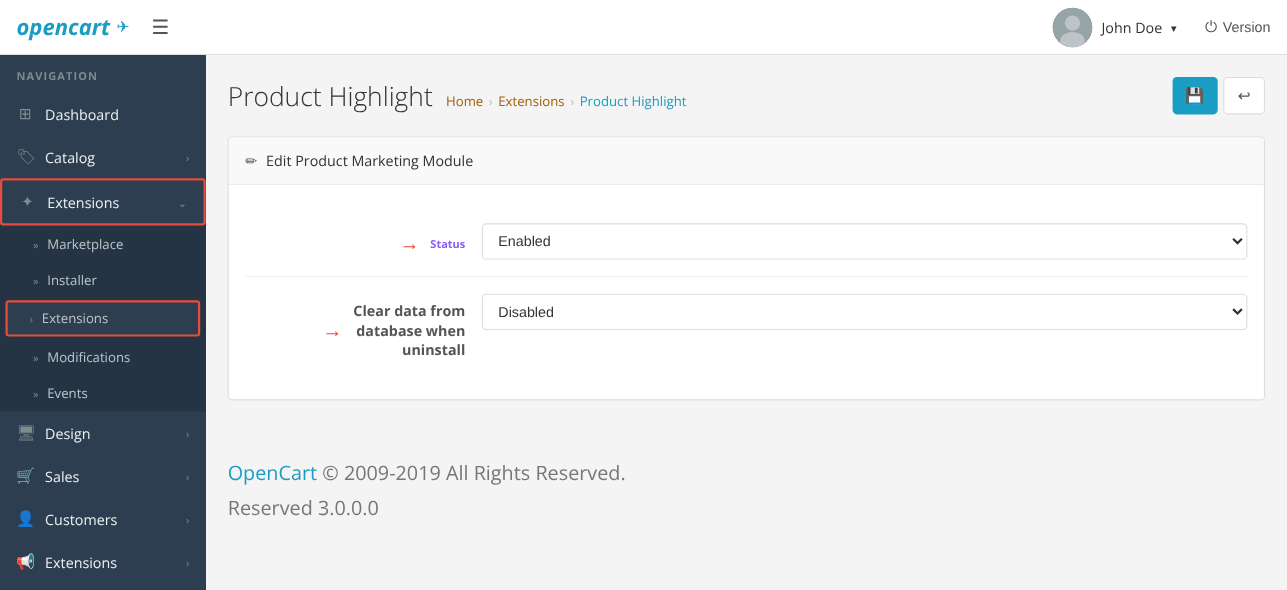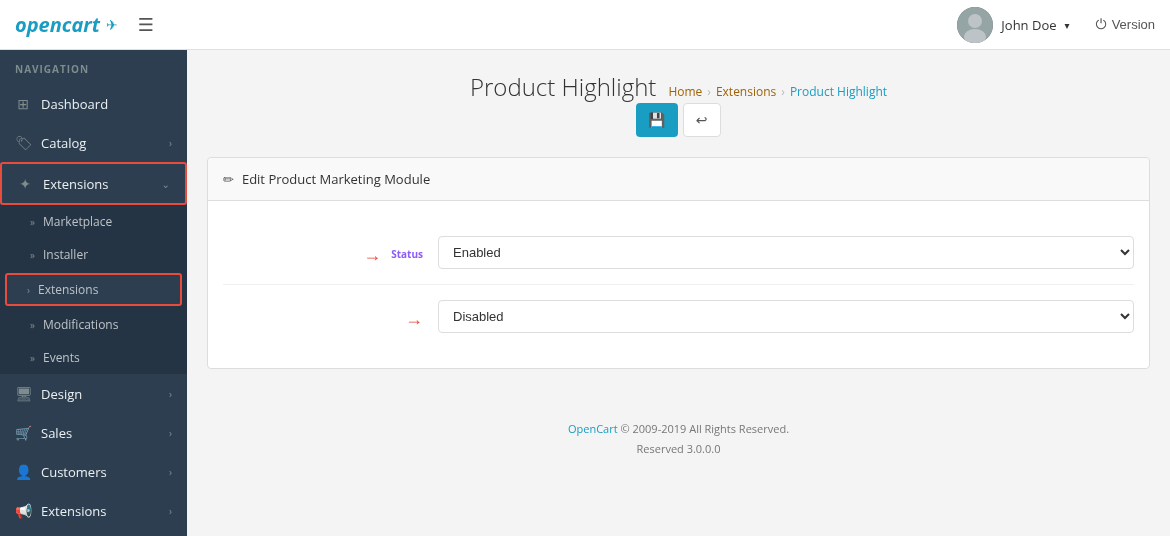--- a/index.html
+++ b/index.html
@@ -86,21 +86,20 @@
 
     
     .main-content { flex: 1; overflow-y: auto; background: #f4f4f4; padding: 20px; }
 
     
     .page-header-area {
       display: flex;
       align-items: center;
       justify-content: space-between;
       margin-bottom: 20px;
-      flex-direction: column;
     }
     .page-header-left { display: flex; align-items: baseline; gap: 12px; }
     .page-title { font-size: 24px; font-weight: 300; color: #333; }
     .breadcrumb { display: flex; align-items: center; gap: 5px; font-size: 12px; color: #999; }
     .breadcrumb a { color: #a16207; text-decoration: none; }
     .breadcrumb .bc-active { color: #1a9dc2; }
     .breadcrumb .bc-sep { color: #bbb; }
     .page-header-actions { display: flex; gap: 5px; }
     .btn-save {
       background: #1a9dc2;
@@ -174,24 +173,24 @@
       border: 1px solid #ddd;
       border-radius: 4px;
       font-size: 13px;
       color: #333;
       background: #fff;
       appearance: auto;
     }
 
     
     .footer-area {
-      text-align: center;
+      text-align: left;
       padding: 30px 0 20px;
       color: #777;
-      font-size: 11px;
+      font-size: 18px;
       line-height: 1.8;
     }
     .footer-area a { color: #1a9dc2; text-decoration: none; }
 
     
     .extensions-expanded {
       background: #253444;
     }
   </style>
 </head>
@@ -336,20 +335,21 @@
             <select class="form-select">
               <option>Enabled</option>
               <option>Disabled</option>
             </select>
           </div>
         </div>
 
         <div class="form-group">
           <div class="form-label-col">
             <span class="arrow-indicator">→</span>
+            <span class="form-label-multiline">Clear data from<br>database when<br>uninstall</span>
           </div>
           <div class="form-input-col">
             <select class="form-select">
               <option>Disabled</option>
               <option>Enabled</option>
             </select>
           </div>
         </div>
 
       </div>

